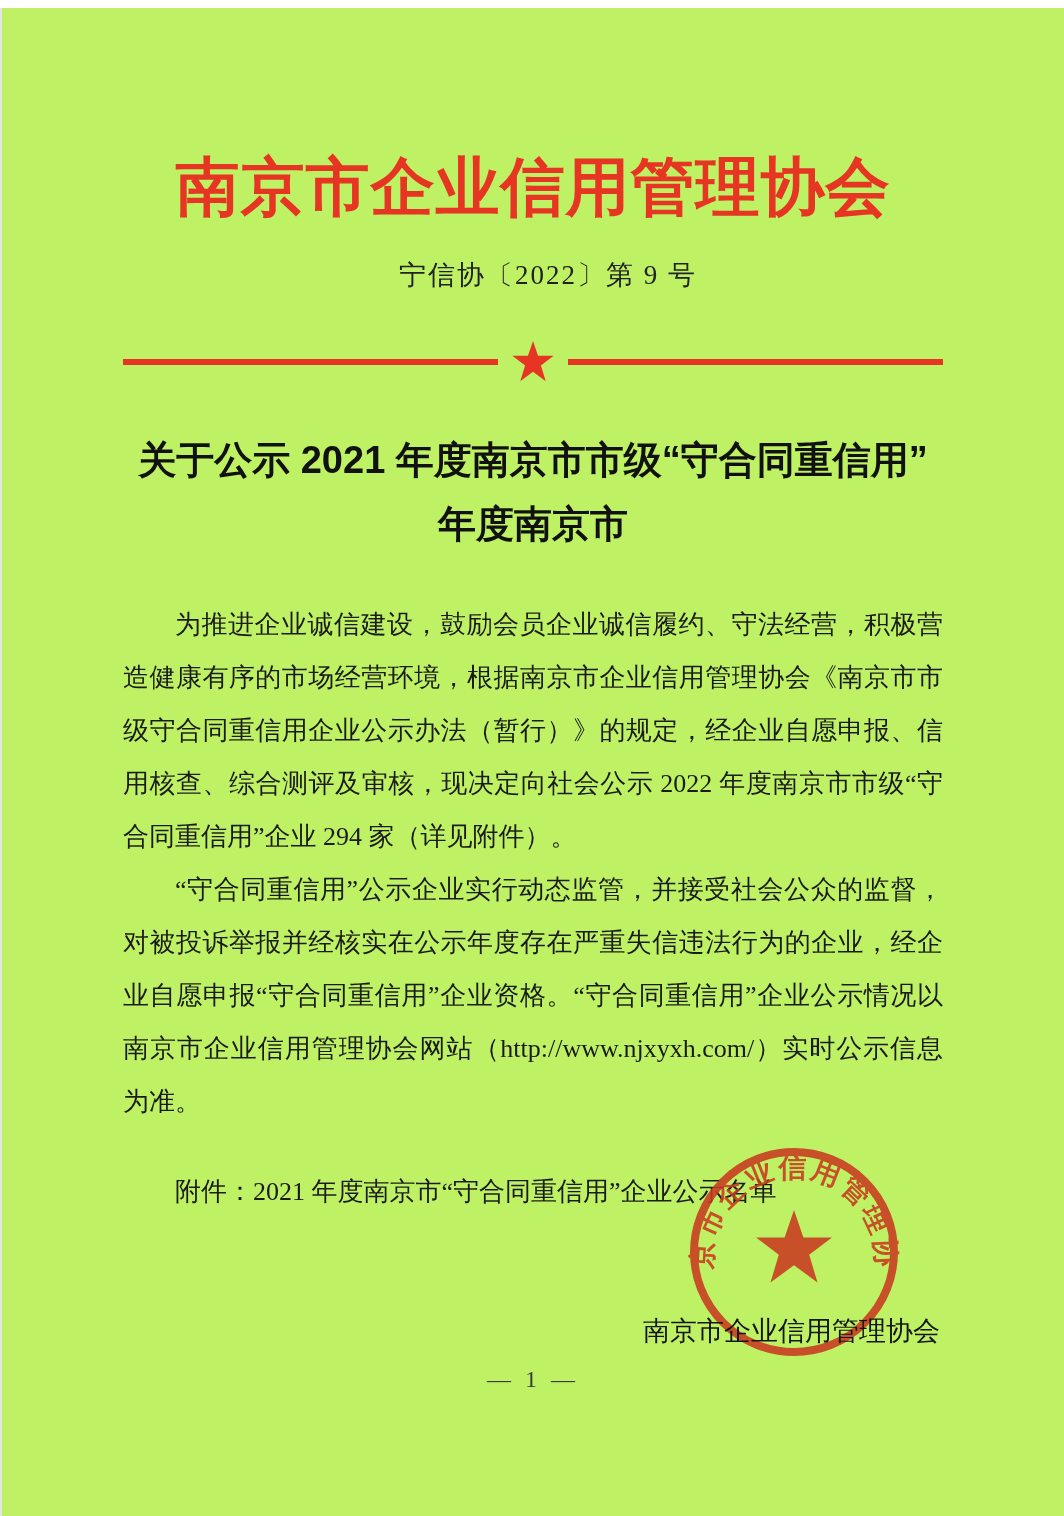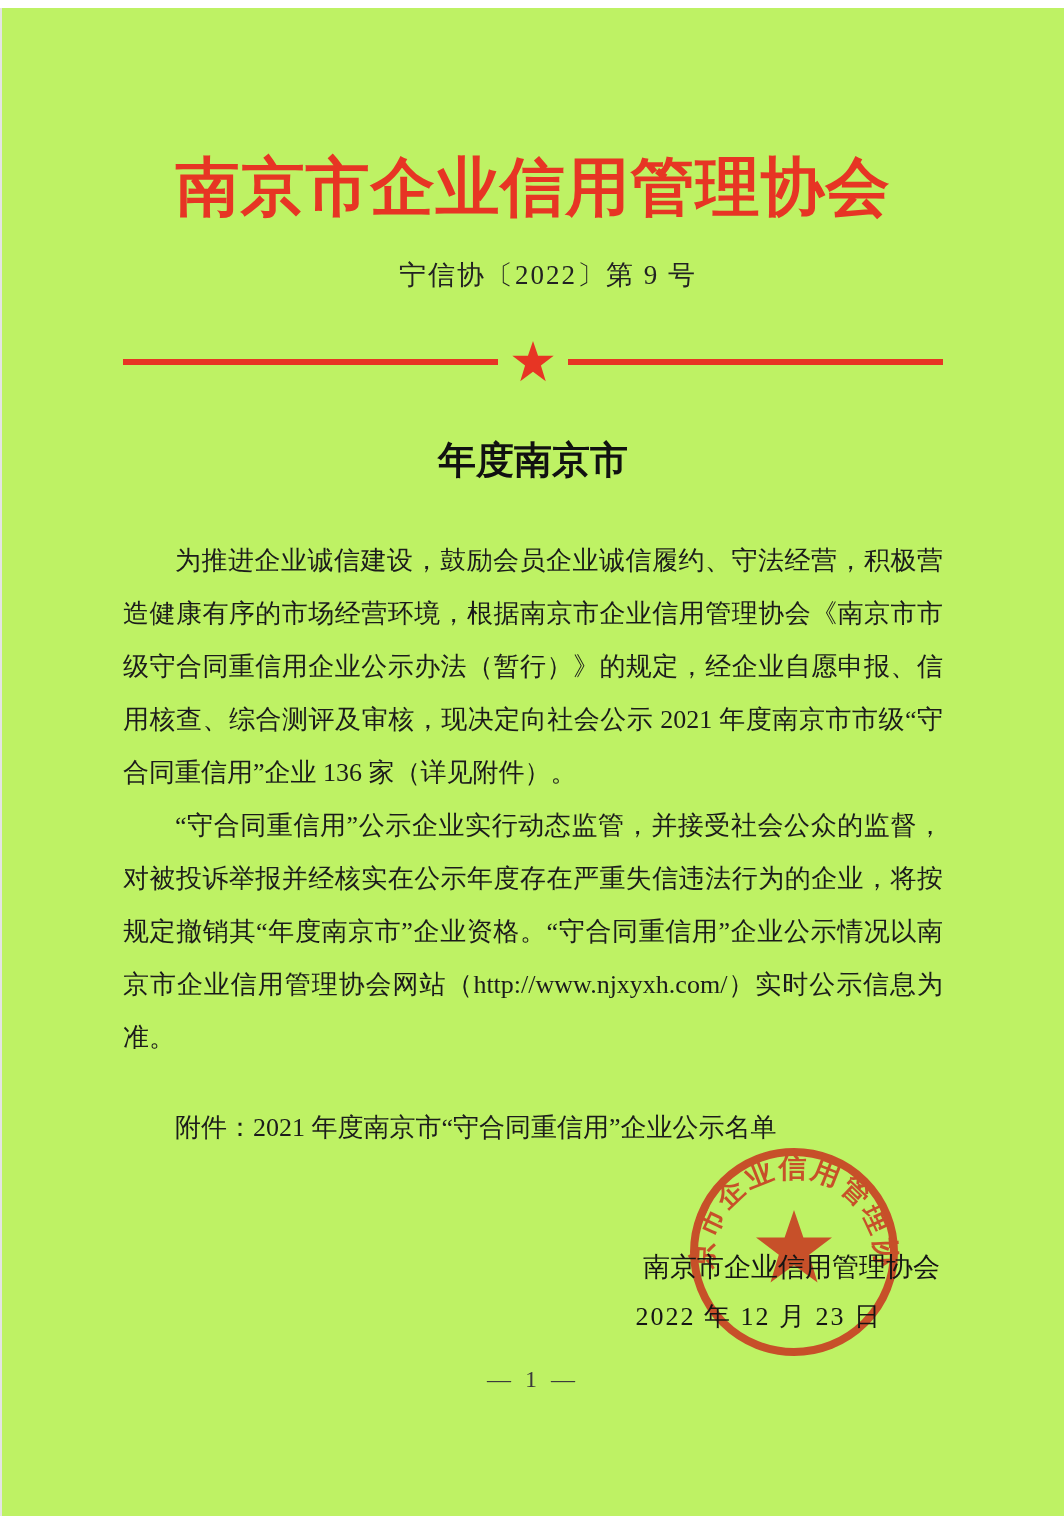--- a/index.html
+++ b/index.html
@@ -151,33 +151,33 @@
     <div class="line"></div>
     <div class="star">
       <svg width="46" height="44" viewBox="0 0 100 100" aria-hidden="true">
         <polygon points="50,2 61.5,36 97,36 68,58 79,94 50,72 21,94 32,58 3,36 38.5,36" fill="#e73524"></polygon>
       </svg>
     </div>
     <div class="line"></div>
   </div>
 
   <div class="doc-title">
+    <div>关于公示 2021 年度南京市市级“守合同重信用”</div>
     <div>年度南京市</div>
   </div>
 
   <div class="body-text">
-    <p>为推进企业诚信建设，鼓励会员企业诚信履约、守法经营，积极营造健康有序的市场经营环境，根据南京市企业信用管理协会《南京市市级守合同重信用企业公示办法（暂行）》的规定，经企业自愿申报、信用核查、综合测评及审核，现决定向社会公示 2021 年度南京市市级“守合同重信用”企业 136 家（详见附件）。</p>
-    <p>“守合同重信用”公示企业实行动态监管，并接受社会公众的监督，对被投诉举报并经核实在公示年度存在严重失信违法行为的企业，将按规定撤销其“年度南京市”企业资格。“守合同重信用”企业公示情况以南京市企业信用管理协会网站（http://www.njxyxh.com/）实时公示信息为准。</p>
+    <p>为推进企业诚信建设，鼓励会员企业诚信履约、守法经营，积极营造健康有序的市场经营环境，根据南京市企业信用管理协会《南京市市级守合同重信用企业公示办法（暂行）》的规定，经企业自愿申报、信用核查、综合测评及审核，现决定向社会公示 2022 年度南京市市级“守合同重信用”企业 294 家（详见附件）。</p>
+    <p>“守合同重信用”公示企业实行动态监管，并接受社会公众的监督，对被投诉举报并经核实在公示年度存在严重失信违法行为的企业，经企业自愿申报“守合同重信用”企业资格。“守合同重信用”企业公示情况以南京市企业信用管理协会网站（http://www.njxyxh.com/）实时公示信息为准。</p>
   </div>
 
   <div class="attachment">附件：2021 年度南京市“守合同重信用”企业公示名单</div>
 
   <div class="signature">
     <div class="sig-org">南京市企业信用管理协会</div>
-    <div class="sig-date">2022 年 12 月 23 日</div>
   </div>
 
   <div class="seal">
     <svg width="216" height="216" viewBox="0 0 216 216" aria-hidden="true">
       <circle cx="108" cy="108" r="100" fill="none" stroke="#c93a22" stroke-width="8"></circle>
       <path id="sealArc" d="M 30 140 A 82 82 0 1 1 186 140" fill="none"></path>
       <text font-family="Liberation Sans, sans-serif" font-size="28" font-weight="700" fill="#c93a22" letter-spacing="3">
         <textPath href="#sealArc" startOffset="50%" text-anchor="middle">南京市企业信用管理协会</textPath>
       </text>
       <g transform="translate(108,106)">

